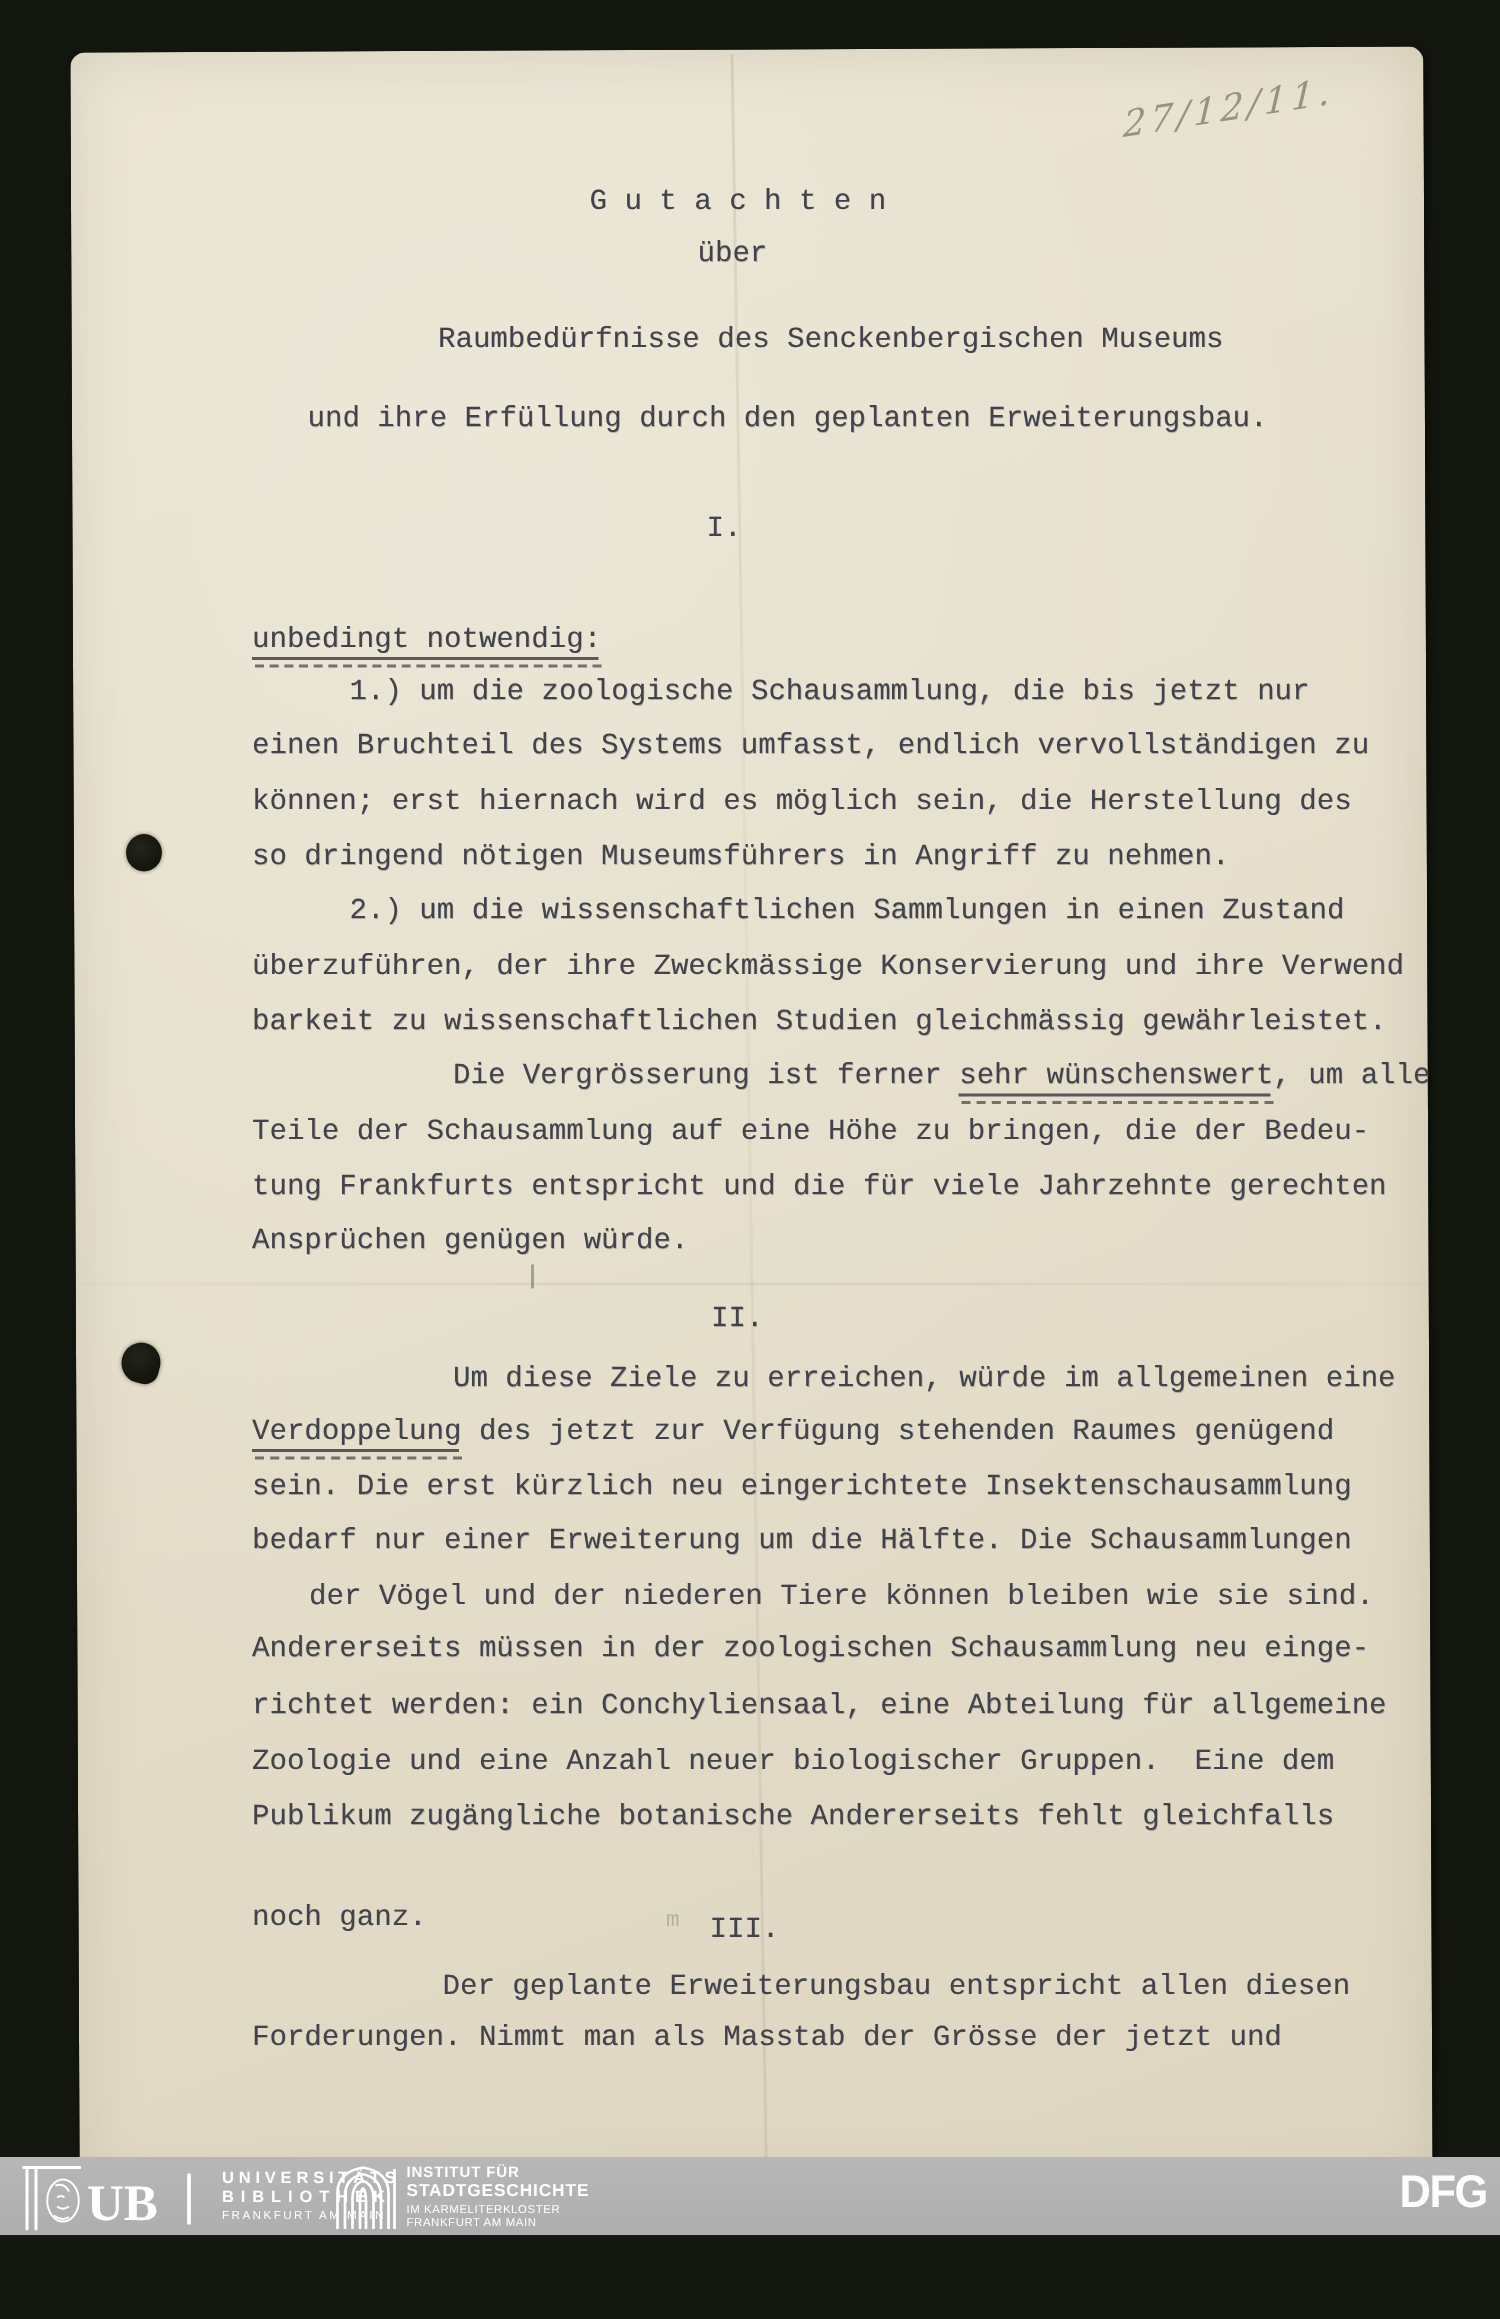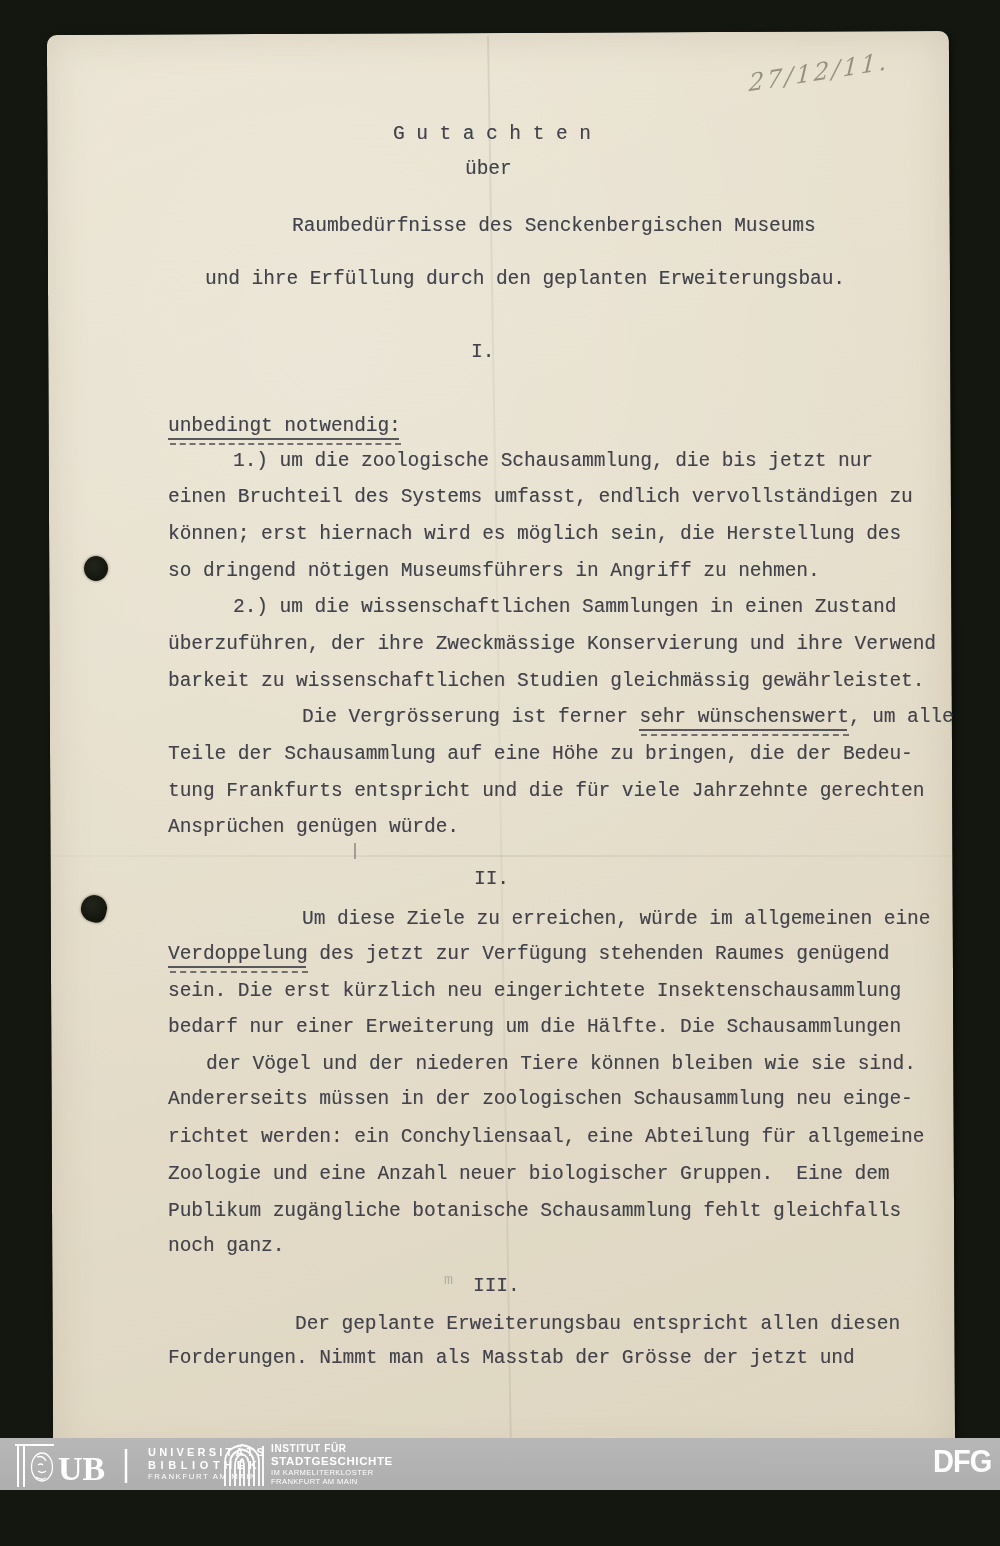--- a/index.html
+++ b/index.html
@@ -132,22 +132,22 @@
     <div class="tl" style="left: 168px; top: 814px;"><span>Ansprüchen genügen würde.</span></div>
     <div class="tl" style="left: 474px; top: 866px;"><span>II.</span></div>
     <div class="tl" style="left: 302px; top: 906px;"><span>Um diese Ziele zu erreichen, würde im allgemeinen eine</span></div>
     <div class="tl" style="left: 168px; top: 941px;"><span class="u">Verdoppelung</span><span> des jetzt zur Verfügung stehenden Raumes genügend</span></div>
     <div class="tl" style="left: 168px; top: 1014px;"><span>bedarf nur einer Erweiterung um die Hälfte. Die Schausammlungen</span></div>
     <div class="tl" style="left: 168px; top: 978px;"><span>sein. Die erst kürzlich neu eingerichtete Insektenschausammlung</span></div>
     <div class="tl" style="left: 168px; top: 1051px; margin-left: 38px;"><span>der Vögel und der niederen Tiere können bleiben wie sie sind.</span></div>
     <div class="tl" style="left: 168px; top: 1086px;"><span>Andererseits müssen in der zoologischen Schausammlung neu einge-</span></div>
     <div class="tl" style="left: 168px; top: 1124px;"><span>richtet werden: ein Conchyliensaal, eine Abteilung für allgemeine</span></div>
     <div class="tl" style="left: 168px; top: 1161px;"><span>Zoologie und eine Anzahl neuer biologischer Gruppen.  Eine dem</span></div>
-    <div class="tl" style="left: 168px; top: 1198px;"><span>Publikum zugängliche botanische Schausammlung fehlt gleichfalls</span></div>
-    <div class="tl" style="left: 168px; top: 1233px; text-align: right;"><span>noch ganz.</span></div>
+    <div class="tl" style="left: 168px; top: 1198px;"><span>Publikum zugängliche botanische Andererseits fehlt gleichfalls</span></div>
+    <div class="tl" style="left: 168px; top: 1265px; text-align: right;"><span>noch ganz.</span></div>
     <div class="tl" style="left: 473px; top: 1273px;"><span>III.</span></div>
     <div class="tl" style="left: 295px; top: 1311px;"><span>Der geplante Erweiterungsbau entspricht allen diesen</span></div>
     <div class="tl" style="left: 168px; top: 1345px;"><span>Forderungen. Nimmt man als Masstab der Grösse der jetzt und</span></div>
   </div>
 
 <div class="footer">
 
   <div class="ub-group">
     <svg width="118" height="46" viewBox="0 0 118 46">
       <g stroke="#ffffff" fill="none" stroke-width="2">

